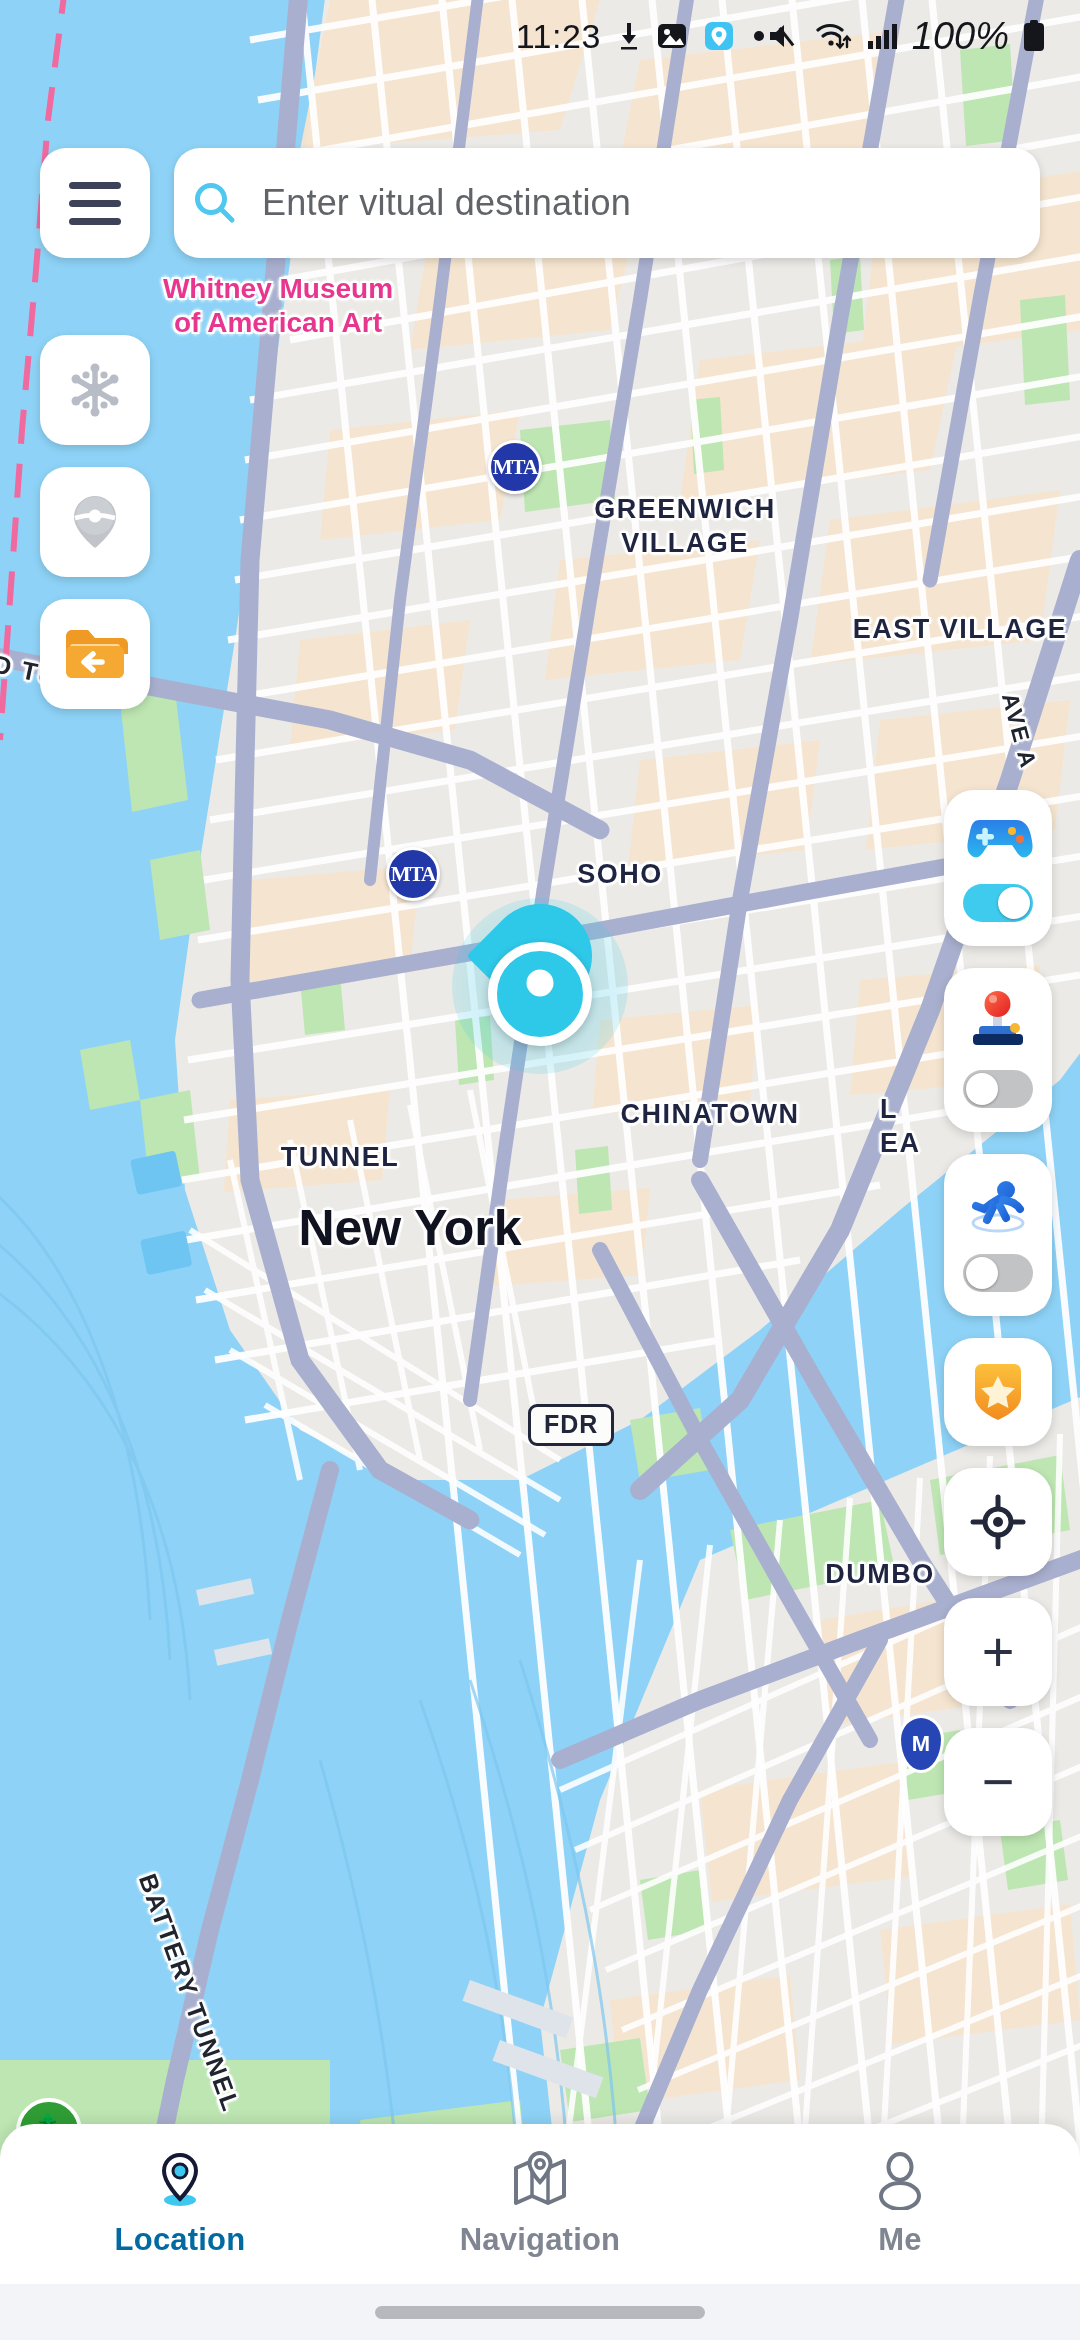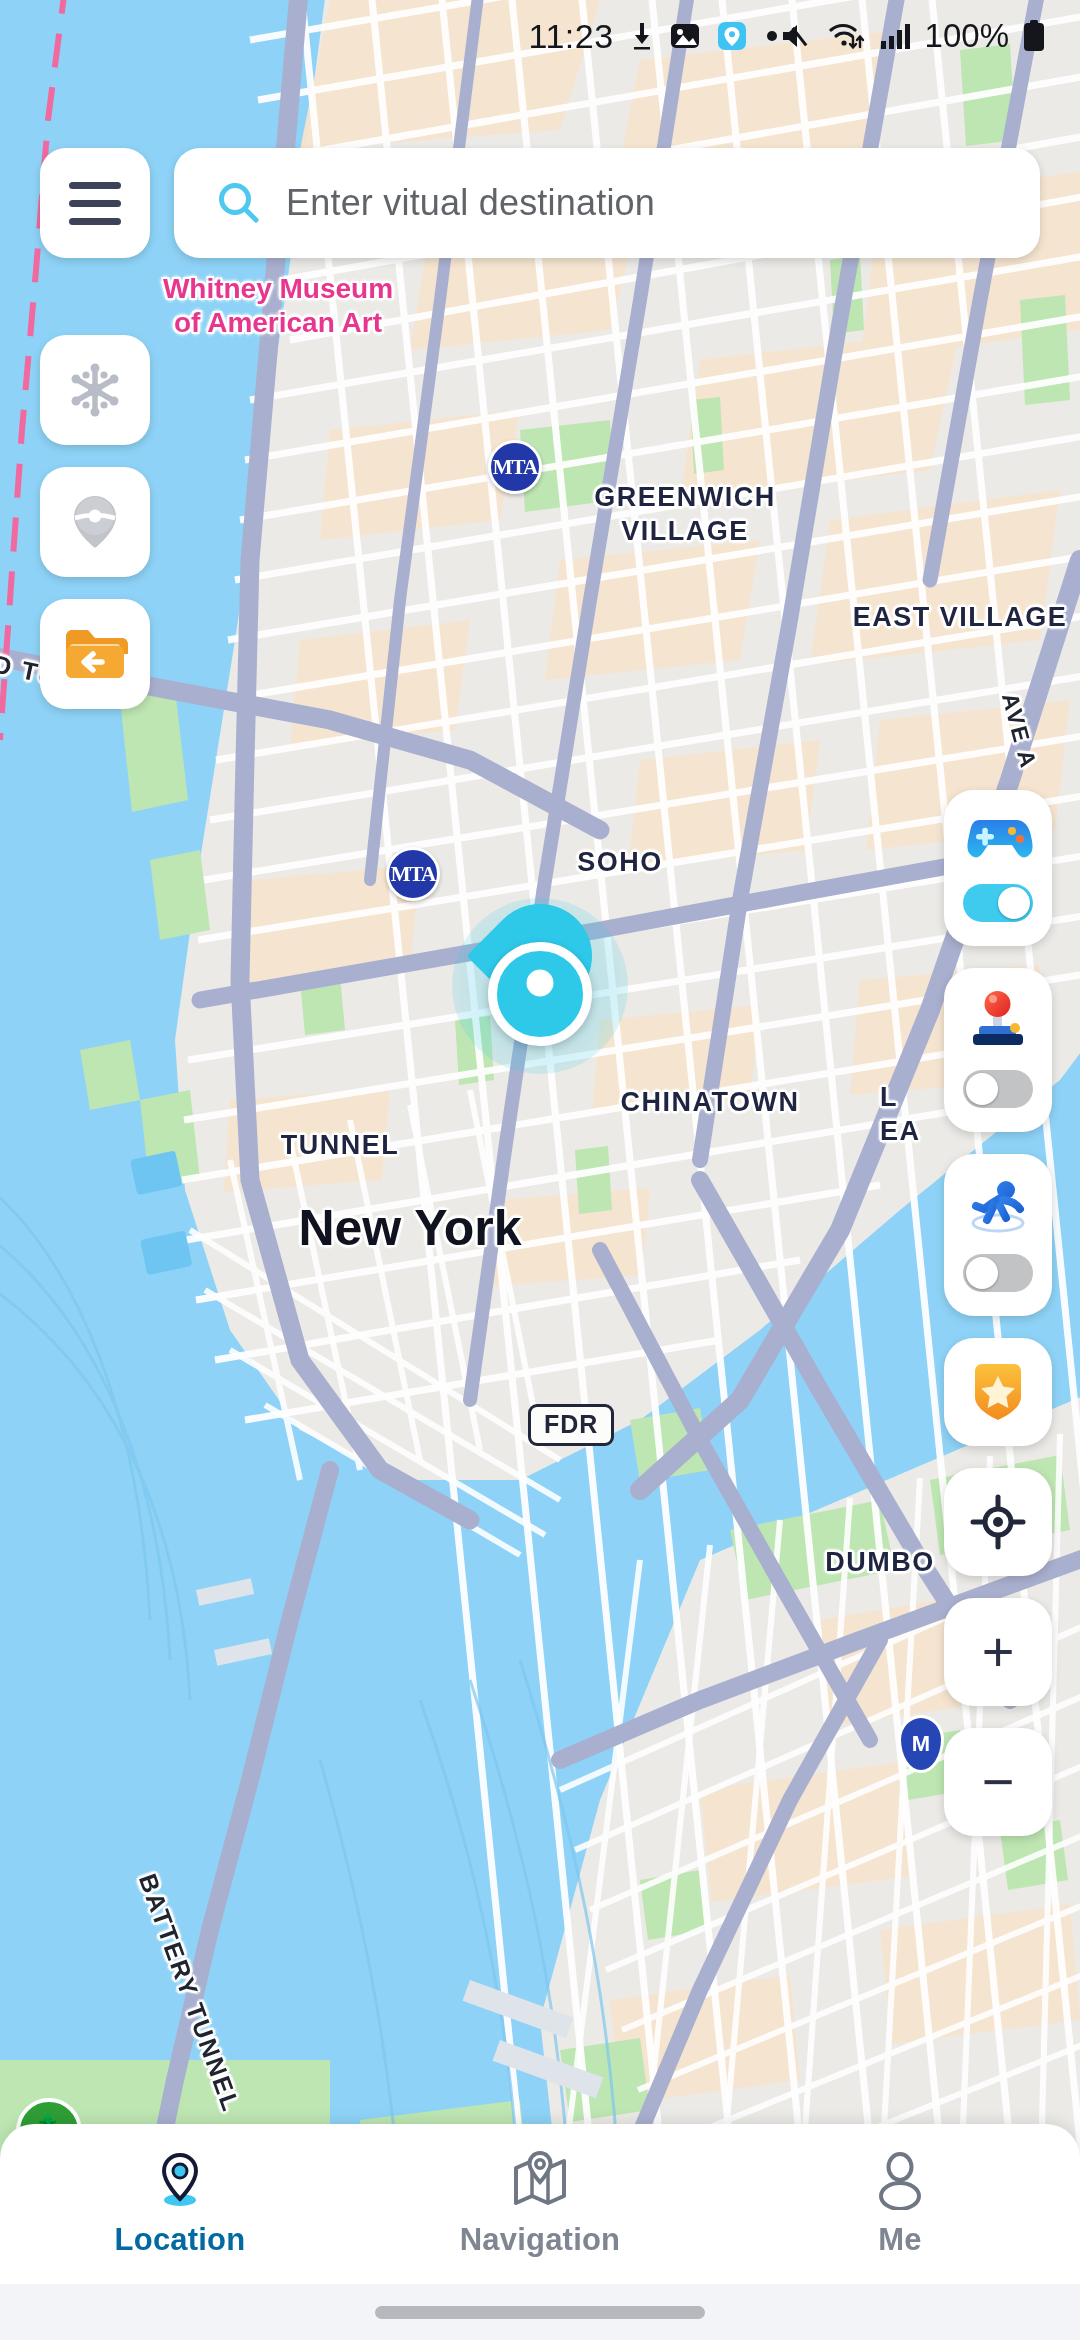--- a/index.html
+++ b/index.html
@@ -20,21 +20,21 @@
     color:#1f2440;
     font-weight:700;
     text-align:center;
     white-space:pre;
     text-shadow:
       -2px -2px 0 #fff, 2px -2px 0 #fff, -2px 2px 0 #fff, 2px 2px 0 #fff,
       -3px 0 2px #fff, 3px 0 2px #fff, 0 -3px 2px #fff, 0 3px 2px #fff;
     letter-spacing:1.5px;
     pointer-events:none;
   }
-  .lbl-hood { font-size:27px; line-height:34px; }
+  .lbl-hood { font-size:27px; line-height:34px;margin-top:12px; }
   .lbl-city { font-size:50px; letter-spacing:0px; color:#10131f; line-height:56px; }
   .lbl-road {
     position:absolute; color:#20242e; font-weight:700; font-size:25px;
     letter-spacing:2px; white-space:pre;
     text-shadow:-2px -2px 0 #fff,2px -2px 0 #fff,-2px 2px 0 #fff,2px 2px 0 #fff,
       -3px 0 2px #fff,3px 0 2px #fff,0 -3px 2px #fff,0 3px 2px #fff;
     pointer-events:none;
   }
   .poi-pink {
     position:absolute; color:#e8368f; font-weight:700; font-size:28px;
@@ -100,37 +100,37 @@
 
   
   #status-bar {
     position:absolute; left:0; top:0; width:1080px; height:72px;
     display:flex; align-items:center; justify-content:flex-end;
     padding:0 34px 0 40px; z-index:40; pointer-events:none;
   }
   .sb-left { display:flex; align-items:center; gap:17px; }
   .sb-right { display:flex; align-items:center; gap:13px; }
   .sb-time { font-size:34px; color:#14161c; font-weight:400; letter-spacing:.5px; }
-  .sb-pct { font-size:33px; color:#14161c; font-weight:400; letter-spacing:0px; }
+  .sb-pct { font-size:38px; color:#14161c; font-weight:400; letter-spacing:0px;font-style:italic; }
   .sb-ic { display:flex; align-items:center; }
 
   
   #top-bar {
     position:absolute; left:0; top:148px; width:1080px;
     display:flex; align-items:center; gap:24px; padding:0 40px; z-index:30;
   }
   #menu-button {
     width:110px; height:110px; background:#fff; border-radius:26px;
     display:flex; flex-direction:column; align-items:center; justify-content:center;
     gap:11px; box-shadow:0 3px 9px rgba(0,0,0,.16); flex:none; cursor:pointer;
   }
   .burger-line { width:52px; height:7px; background:#3d4258; border-radius:4px; }
   #search-bar {
     flex:1; height:110px; background:#fff; border-radius:26px;
-    display:flex; align-items:center; padding:0 42px; gap:24px;
+    display:flex; align-items:center; padding:0 18px; gap:24px;
     box-shadow:0 3px 9px rgba(0,0,0,.16); cursor:text;
   }
   #search-placeholder {
     font-size:36px; color:#606368; font-weight:400; letter-spacing:.2px;
   }
 
   
   #left-tools {
     position:absolute; left:40px; top:335px; width:110px;
     display:flex; flex-direction:column; gap:22px; z-index:25;

